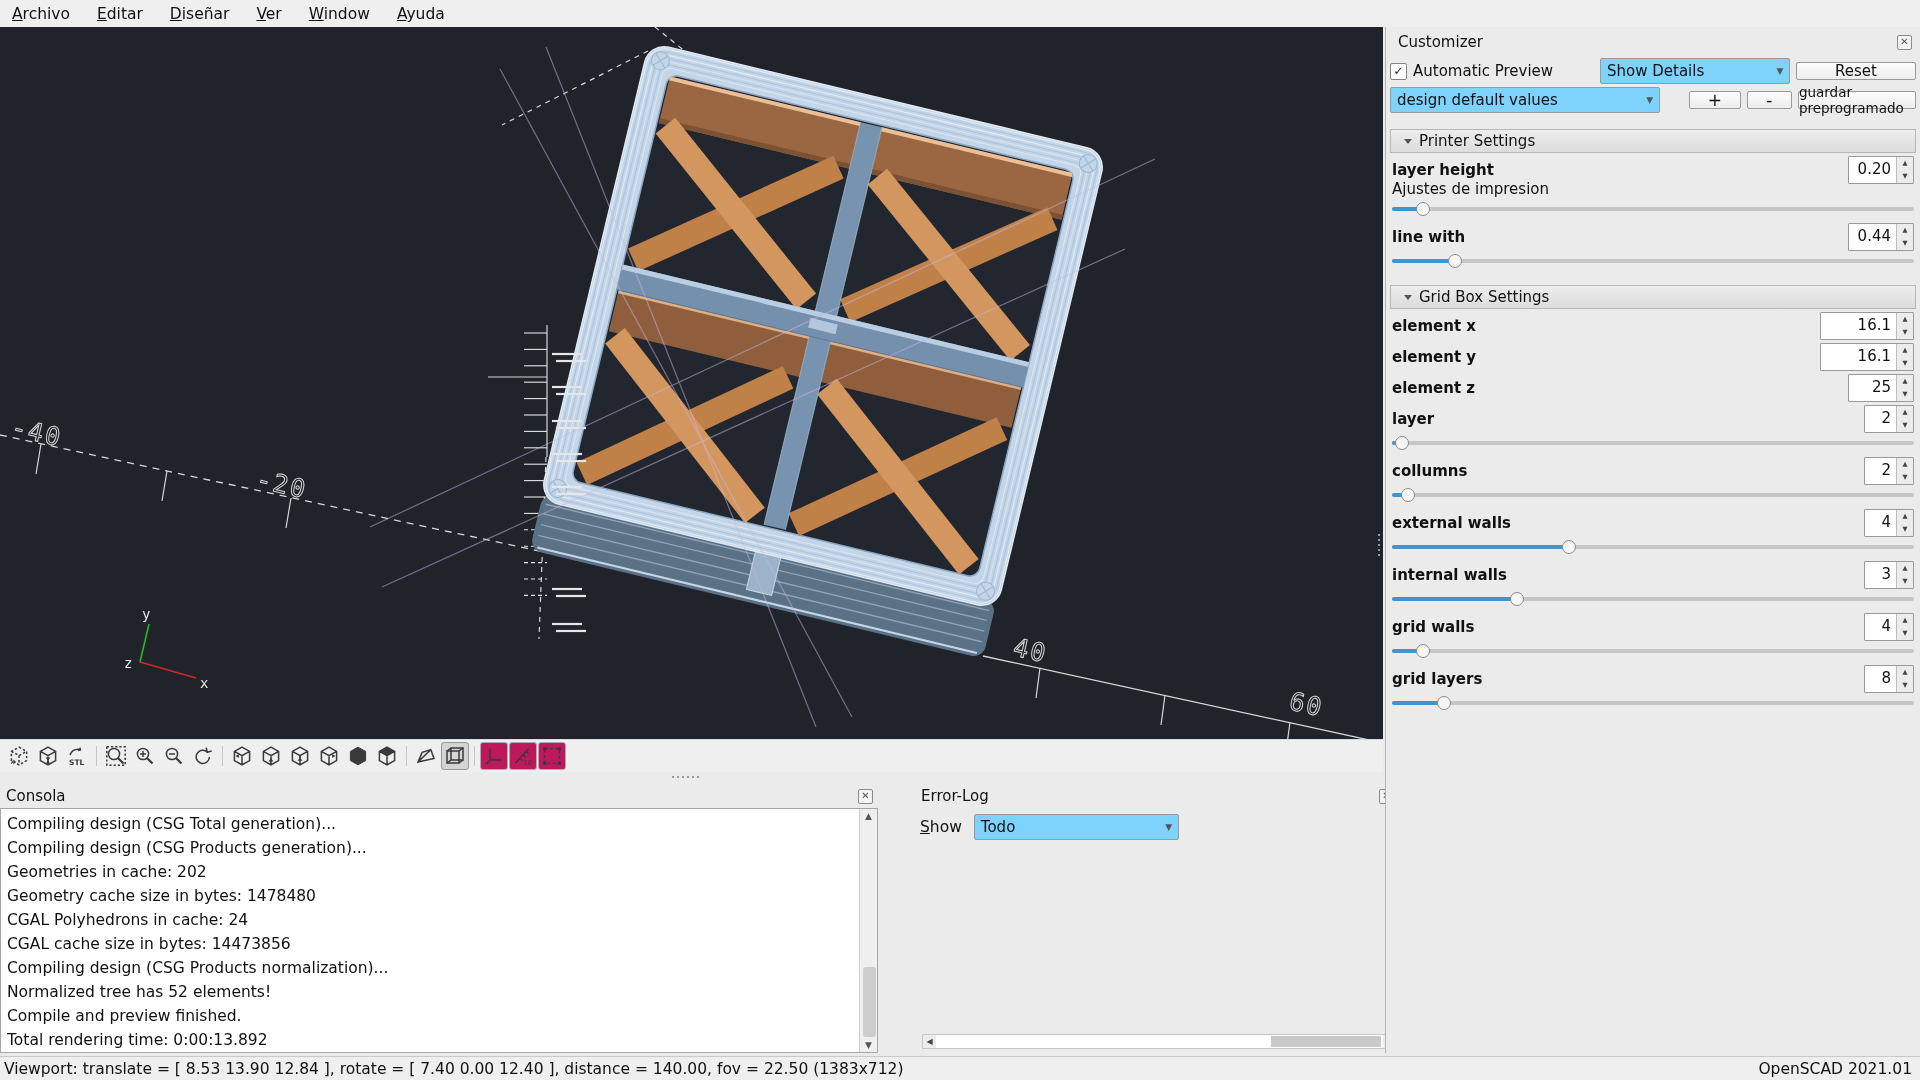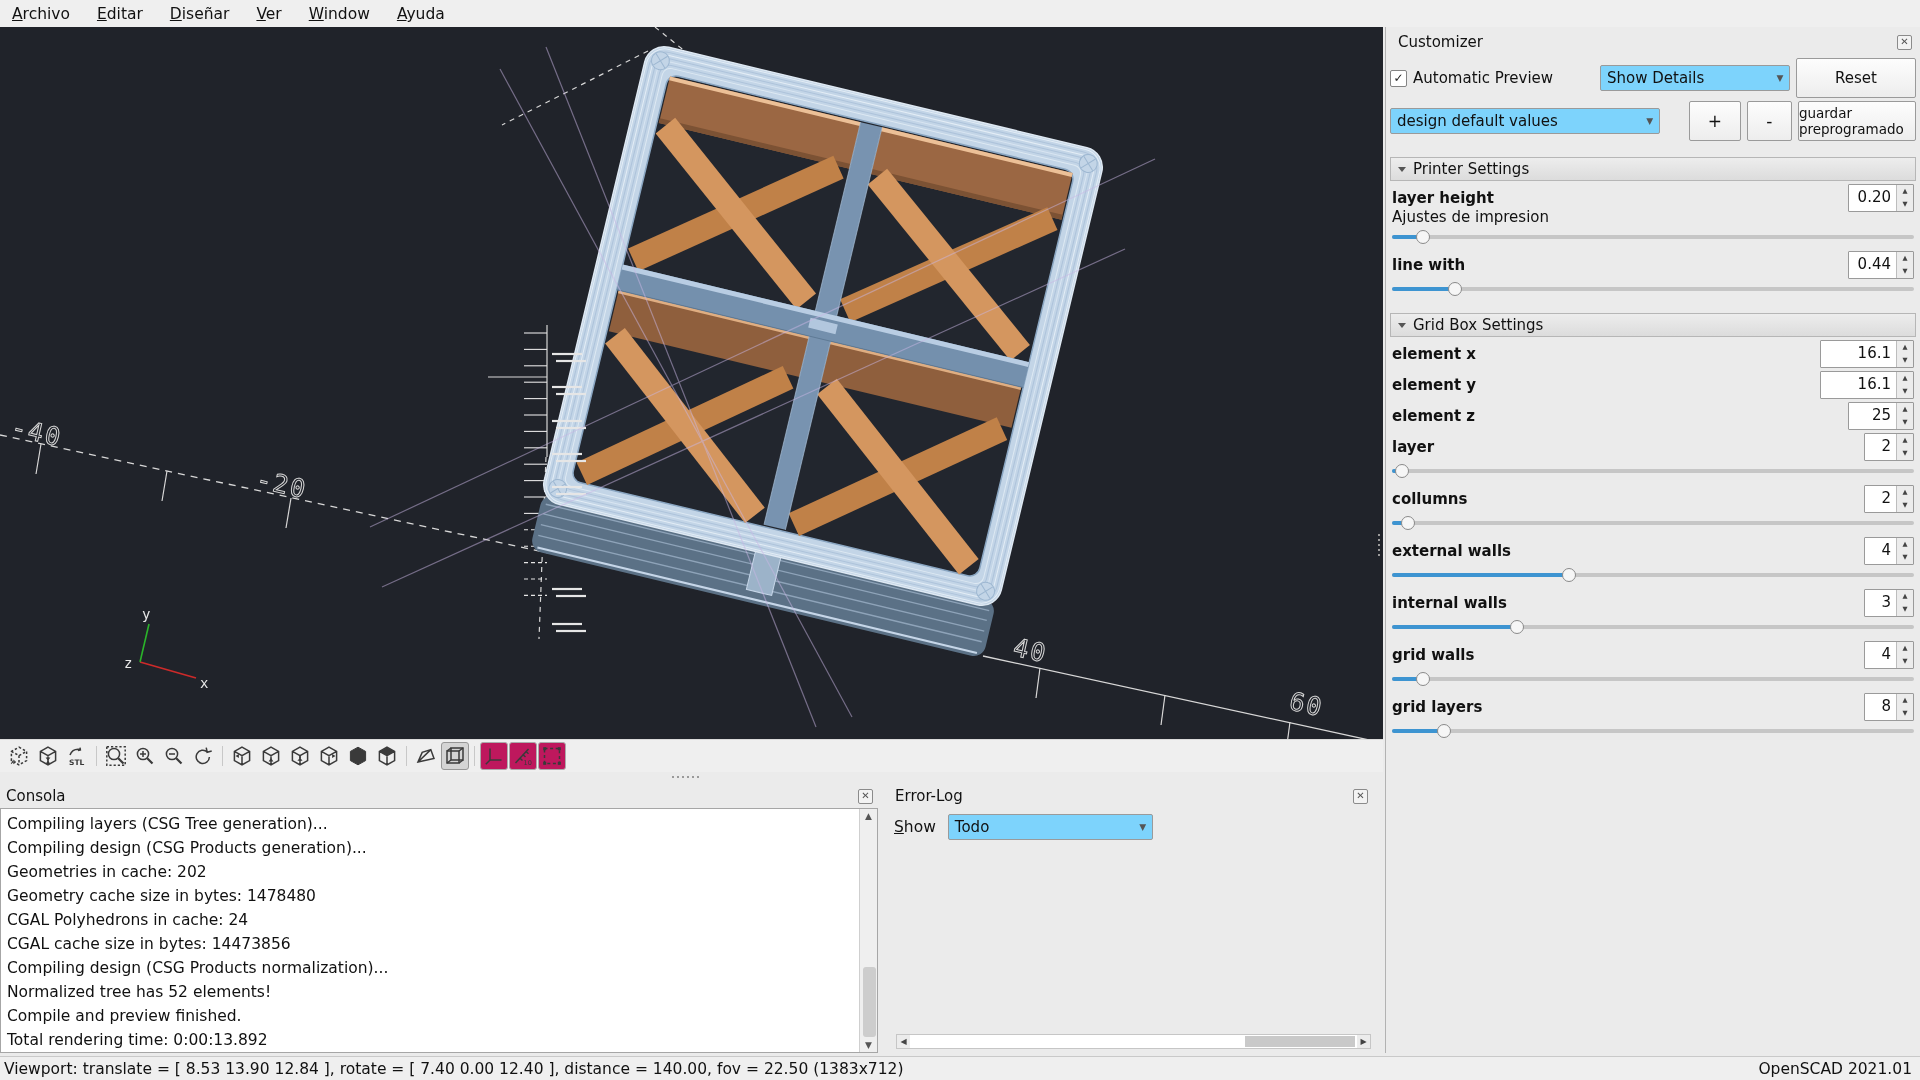--- a/index.html
+++ b/index.html
@@ -37,21 +37,21 @@
   .console{position:absolute;left:0;top:784px;width:878px;height:269px}
   .console-text{position:absolute;left:0;top:24px;right:0;bottom:0;background:#fff;
                 border:1px solid #a6a6a6;box-sizing:border-box;font-size:15.5px;
                 line-height:24px;padding:3px 20px 0 6px;overflow:hidden;white-space:nowrap}
   .vscroll{position:absolute;top:25px;right:1px;bottom:1px;width:17px;background:#efefef;
            border-left:1px solid #cfcfcf;display:flex;flex-direction:column;
            justify-content:space-between;align-items:center}
   .sarrow{font-size:9px;color:#555;height:14px;line-height:14px}
   .vthumb{position:absolute;right:2px;bottom:16px;width:13px;height:70px;background:#cdcdcd;border-radius:3px}
 
-  .errorlog{position:absolute;left:882px;top:784px;width:491px;height:269px}
+  .errorlog{position:absolute;left:908px;top:784px;width:491px;height:269px}
   .show-row{position:absolute;left:12px;top:30px;display:flex;align-items:center;gap:12px;font-size:15.5px}
   .combo{height:26px;border:1px solid #9a9a9a;background:#7dd3fc;display:flex;align-items:center;
          box-sizing:border-box;font-size:15px;border-radius:2px}
   .combo .ctext{flex:1;padding-left:6px;white-space:nowrap;overflow:hidden}
   .combo .carrow{width:18px;text-align:center;color:#555;font-size:9px}
   .etable{position:absolute;left:14px;top:68px;width:475px}
   .ehead{display:flex;height:25px}
   .ehead div{background:linear-gradient(#f8f8f8,#eee);border:1px solid #c2c2c2;border-left:none;
              box-sizing:border-box;font-size:15px;display:flex;align-items:center;justify-content:center}
   .ehead div:first-child{border-left:1px solid #c2c2c2}
@@ -68,23 +68,23 @@
              justify-content:space-between;font-size:15.5px;padding:0 8px 0 4px;box-sizing:border-box}
 
   
   .customizer{position:absolute;left:1385px;top:27px;width:535px;height:1026px;background:#ebebeb;
               border-left:1px solid #b2b2b2;box-sizing:border-box;padding:0 4px;font-size:15px}
   .cust-title{display:flex;justify-content:space-between;align-items:center;height:26px;padding:2px 4px 0 8px}
   .cust-row{display:flex;align-items:center;margin-top:3px;gap:6px}
   .checkbox{width:15px;height:15px;border:1px solid #848484;background:#fff;font-size:12px;
             line-height:14px;text-align:center;color:#222;border-radius:2px}
   .btn{border:1px solid #9a9a9a;background:linear-gradient(#fdfdfd,#ededed);border-radius:2px;
-       height:40px;display:flex;align-items:center;justify-content:center;box-sizing:border-box}
+       height:18px;display:flex;align-items:center;justify-content:center;box-sizing:border-box}
   .sect-head{height:24px;margin-top:16px;background:linear-gradient(#ededed,#dcdcdc);
-             border:1px solid #b6b6b6;display:flex;align-items:center;gap:7px;padding-left:7px;
+             border:1px solid #b6b6b6;display:flex;align-items:center;gap:7px;padding-left:13px;
              box-sizing:border-box}
   .caret{width:0;height:0;border-left:4px solid transparent;border-right:4px solid transparent;
          border-top:5px solid #555}
   .prow{display:flex;align-items:center;justify-content:space-between;margin:3px 2px 0 2px;min-height:28px}
   .plabel{font-weight:bold}
   .psub{margin:-5px 2px 0 2px;line-height:20px}
   .spin{display:flex;height:26px;border:1px solid #9a9a9a;background:#fff;box-sizing:content-box;border-radius:1px}
   .spin .val{flex:1;text-align:right;padding:3px 5px 0 4px;font-size:15px}
   .spin .btns{width:16px;border-left:1px solid #bdbdbd;background:#ececec;display:flex;
               flex-direction:column}
@@ -418,21 +418,21 @@
     <i></i>
     <i></i>
   </div>
 
 <div class="console">
   <div class="dock-title">
     <span>Consola</span>
     <span class="closebox">✕</span>
   </div>
   <div class="console-text" id="console-lines">
-      <div>Compiling layers (CSG Tree generation)...</div>
+      <div>Compiling design (CSG Total generation)...</div>
       <div>Compiling design (CSG Products generation)...</div>
       <div>Geometries in cache: 202</div>
       <div>Geometry cache size in bytes: 1478480</div>
       <div>CGAL Polyhedrons in cache: 24</div>
       <div>CGAL cache size in bytes: 14473856</div>
       <div>Compiling design (CSG Products normalization)...</div>
       <div>Normalized tree has 52 elements!</div>
       <div>Compile and preview finished.</div>
       <div>Total rendering time: 0:00:13.892</div>
     </div>

